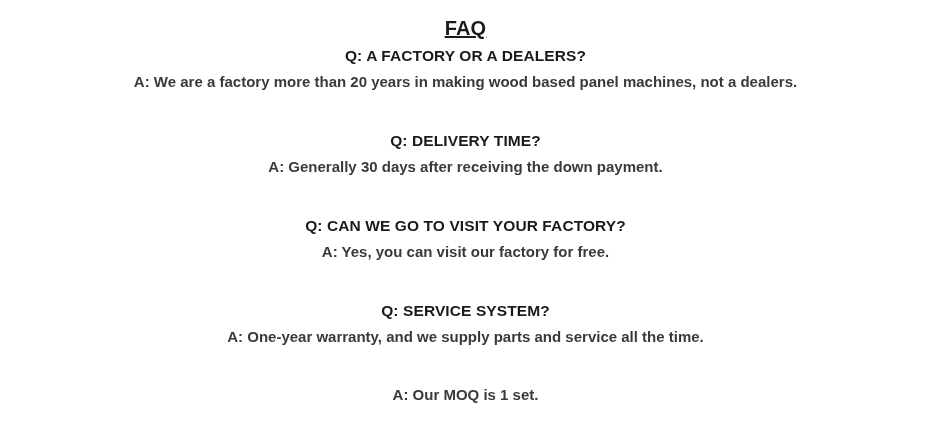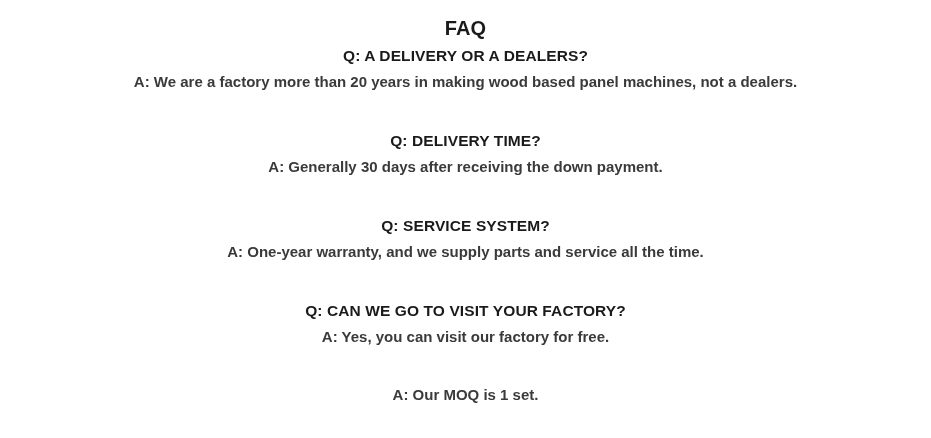--- a/index.html
+++ b/index.html
@@ -22,20 +22,21 @@
     text-align: center;
   }
 
   .faq-title {
     font-size: 20px;
     font-weight: bold;
     color: #1a1a1a;
     line-height: 28px;
     margin: 0;
     letter-spacing: 0.2px;
+    text-decoration: underline;
   }
 
   .faq-block {
     margin: 0;
   }
 
   
   .faq-block + .faq-block {
     margin-top: 32px;
     text-align: center;
@@ -59,36 +60,36 @@
   }
 </style>
 </head>
 <body>
 
 <div class="faq-page">
 
   <h1 class="faq-title">FAQ</h1>
 
   <section class="faq-block">
-    <div class="faq-question">Q: A DELIVERY OR A DEALERS?</div>
+    <div class="faq-question">Q: A FACTORY OR A DEALERS?</div>
     <div class="faq-answer">A: We are a factory more than 20 years in making wood based panel machines, not a dealers.</div>
   </section>
 
   <section class="faq-block">
     <div class="faq-question">Q: DELIVERY TIME?</div>
     <div class="faq-answer">A: Generally 30 days after receiving the down payment.</div>
   </section>
 
   <section class="faq-block">
-    <div class="faq-question">Q: SERVICE SYSTEM?</div>
-    <div class="faq-answer">A: One-year warranty, and we supply parts and service all the time.</div>
+    <div class="faq-question">Q: CAN WE GO TO VISIT YOUR FACTORY?</div>
+    <div class="faq-answer">A: Yes, you can visit our factory for free.</div>
   </section>
 
   <section class="faq-block">
-    <div class="faq-question">Q: CAN WE GO TO VISIT YOUR FACTORY?</div>
-    <div class="faq-answer">A: Yes, you can visit our factory for free.</div>
+    <div class="faq-question">Q: SERVICE SYSTEM?</div>
+    <div class="faq-answer">A: One-year warranty, and we supply parts and service all the time.</div>
   </section>
 
   <section class="faq-block">
     <div class="faq-answer">A: Our MOQ is 1 set.</div>
   </section>
 
 </div>
 
 </body></html>

